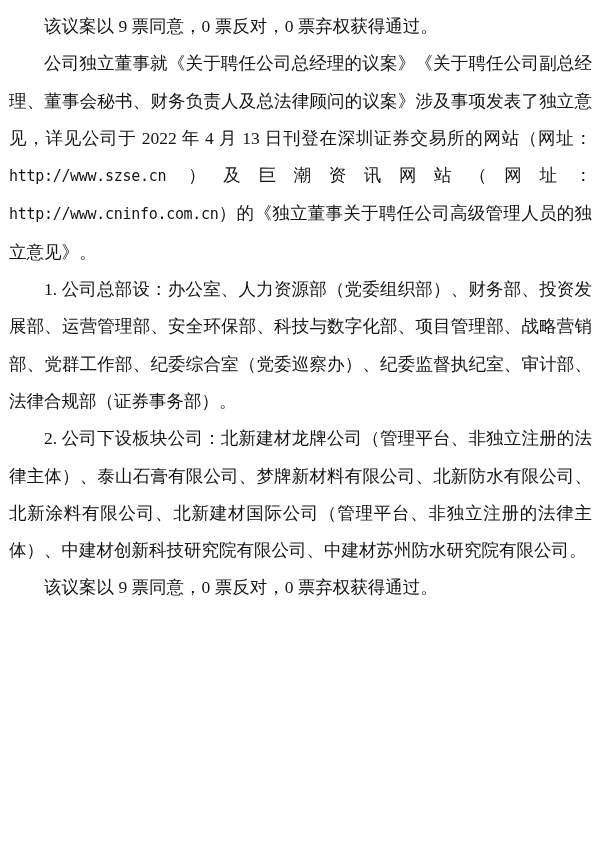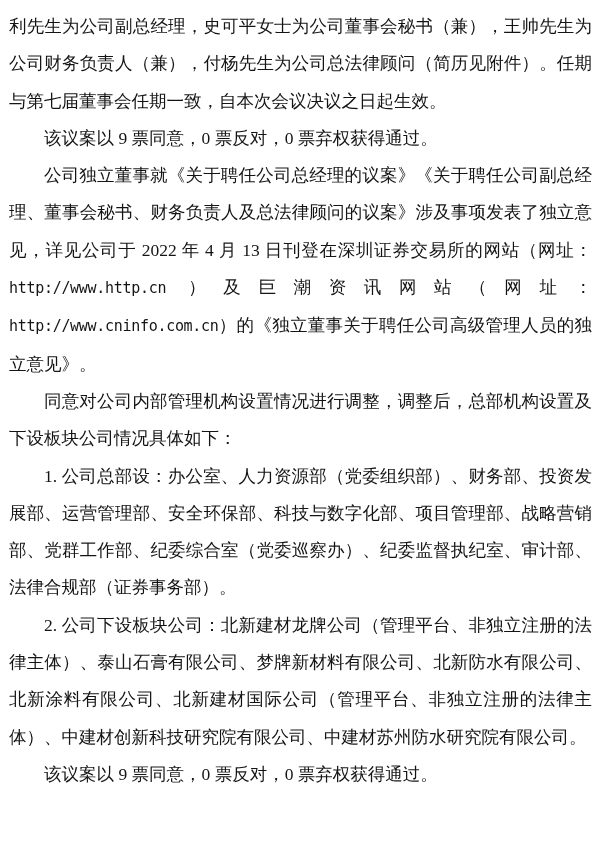--- a/index.html
+++ b/index.html
@@ -36,21 +36,19 @@
     font-family: "DejaVu Sans Mono", "Liberation Mono", monospace;
     font-size: 15px;
     letter-spacing: -0.3px;
   }
 </style>
 </head>
 <body>
 
 <div class="page">
   <div class="doc-body">
-      <p>利先生为公司副总经理，史可平女士为公司董事会秘书（兼），王帅先生为公司财务负责人（兼），付杨先生为公司总法律顾问（简历见附件）。任期与第七届董事会任期一致，自本次会议决议之日起生效。</p>
       <p class="indent">该议案以 9 票同意，0 票反对，0 票弃权获得通过。</p>
-      <p class="indent">公司独立董事就《关于聘任公司总经理的议案》《关于聘任公司副总经理、董事会秘书、财务负责人及总法律顾问的议案》涉及事项发表了独立意见，详见公司于 2022 年 4 月 13 日刊登在深圳证券交易所的网站（网址： <span class="url">http://www.http.cn</span> ）及巨潮资讯网站（网址：<span class="url">http://www.cninfo.com.cn</span>）的《独立董事关于聘任公司高级管理人员的独立意见》。</p>
-      <p class="indent">同意对公司内部管理机构设置情况进行调整，调整后，总部机构设置及下设板块公司情况具体如下：</p>
+      <p class="indent">公司独立董事就《关于聘任公司总经理的议案》《关于聘任公司副总经理、董事会秘书、财务负责人及总法律顾问的议案》涉及事项发表了独立意见，详见公司于 2022 年 4 月 13 日刊登在深圳证券交易所的网站（网址： <span class="url">http://www.szse.cn</span> ）及巨潮资讯网站（网址：<span class="url">http://www.cninfo.com.cn</span>）的《独立董事关于聘任公司高级管理人员的独立意见》。</p>
       <p class="indent">1. 公司总部设：办公室、人力资源部（党委组织部）、财务部、投资发展部、运营管理部、安全环保部、科技与数字化部、项目管理部、战略营销部、党群工作部、纪委综合室（党委巡察办）、纪委监督执纪室、审计部、法律合规部（证券事务部）。</p>
       <p class="indent">2. 公司下设板块公司：北新建材龙牌公司（管理平台、非独立注册的法律主体）、泰山石膏有限公司、梦牌新材料有限公司、北新防水有限公司、北新涂料有限公司、北新建材国际公司（管理平台、非独立注册的法律主体）、中建材创新科技研究院有限公司、中建材苏州防水研究院有限公司。</p>
       <p class="indent">该议案以 9 票同意，0 票反对，0 票弃权获得通过。</p>
     </div>
 </div>
 
 </body></html>

